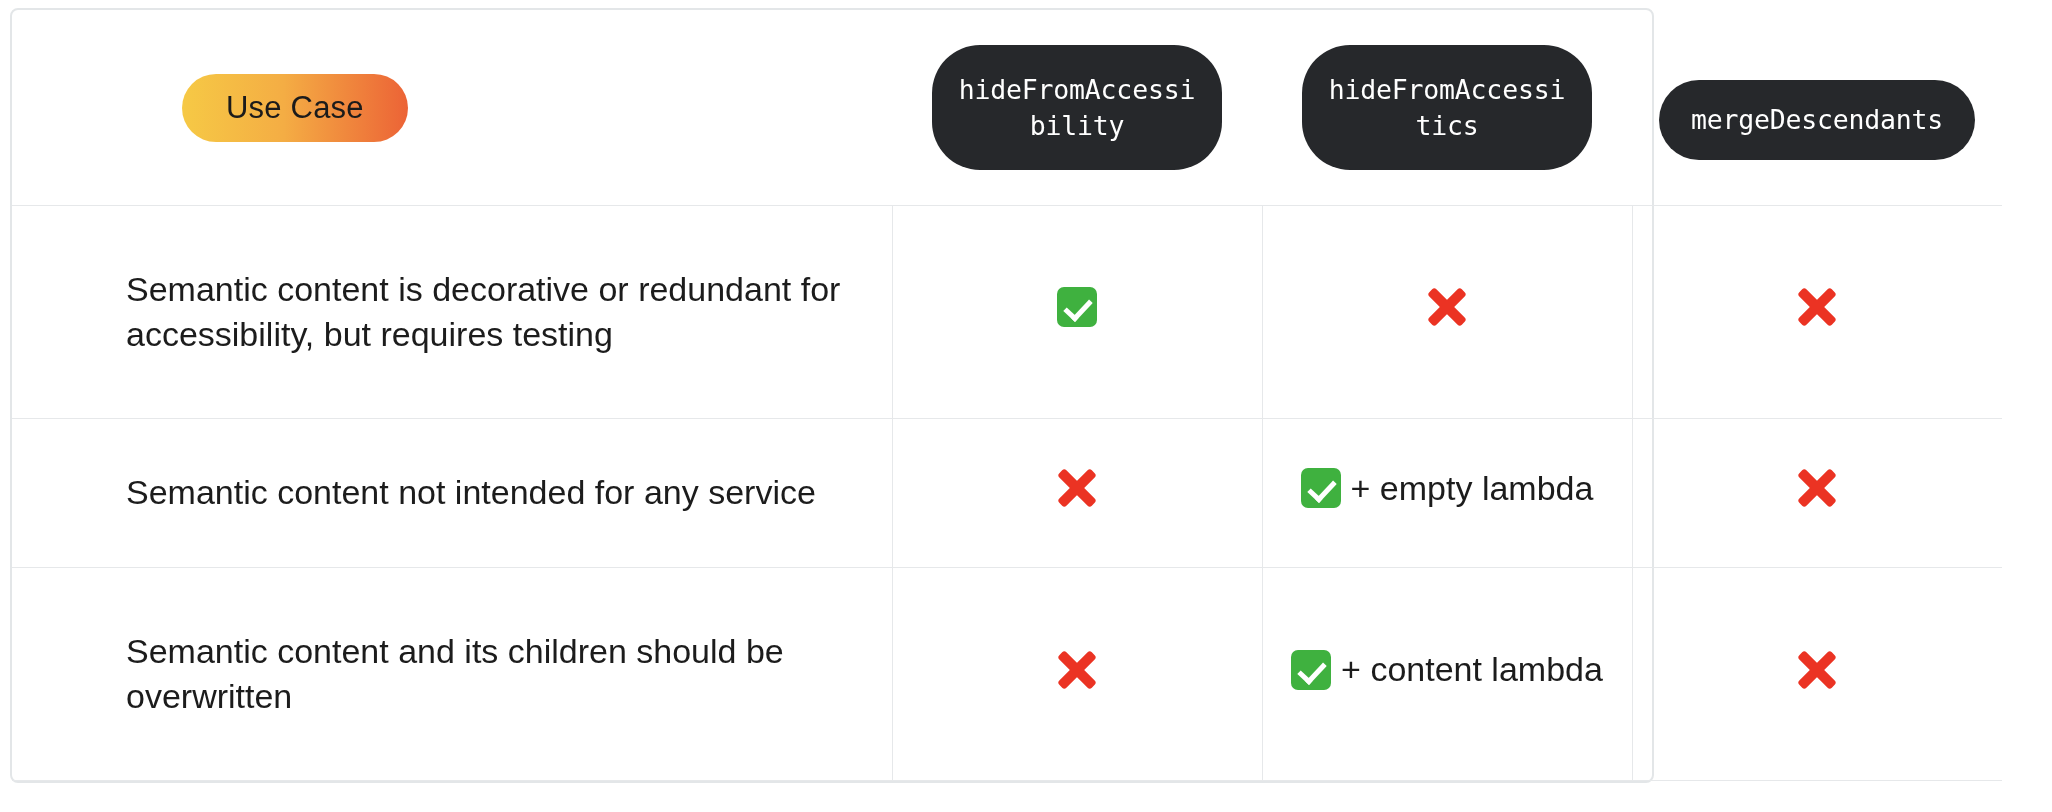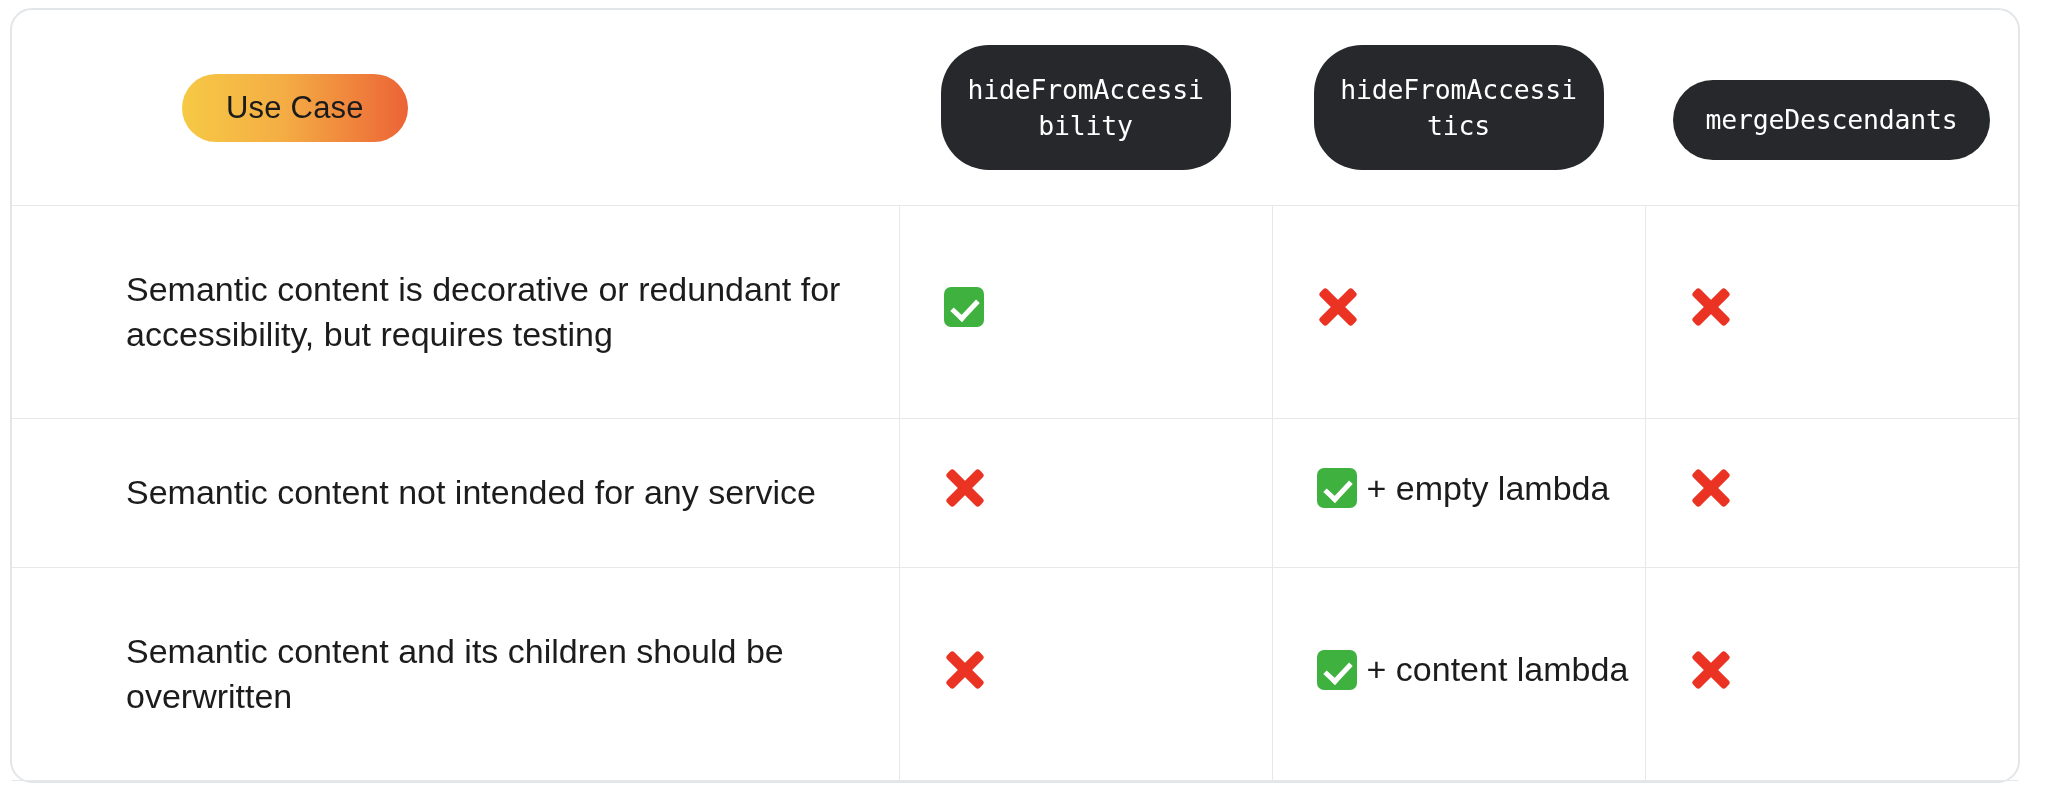--- a/index.html
+++ b/index.html
@@ -11,25 +11,25 @@
   body {
     width: 2052px;
     height: 812px;
     overflow: hidden;
   }
 
   .card {
     position: absolute;
     left: 10px;
     top: 8px;
-    width: 2010px;
+    width: 1644px;
     height: 775px;
     box-sizing: border-box;
     border: 2px solid #e3e6e8;
-    border-radius: 22px;
+    border-radius: 8px;
     background: #ffffff;
   }
 
   .table {
     position: absolute;
     left: 0;
     top: 0;
     width: 100%;
     height: 100%;
     border-collapse: collapse;
@@ -94,25 +94,24 @@
     border-top: 1.6px solid #e6e8ea;
   }
   .body-row td.usecase {
     padding: 30px 36px 30px 114px;
     font-size: 34px;
     line-height: 1.33;
     color: #1c1c1c;
     border-right: 1.6px solid #e6e8ea;
   }
   .body-row td.mark {
-    text-align: left;
+    text-align: center;
     font-size: 38px;
     color: #1c1c1c;
     border-right: 1.6px solid #e6e8ea;
-    padding-left: 44px;
   }
   .body-row td.mark.last {
     border-right: none;
   }
   .body-row:last-child td.usecase,
   .body-row:last-child td.mark {
     border-bottom: 1.6px solid #e6e8ea;
   }
 
   .mark-wrap {

